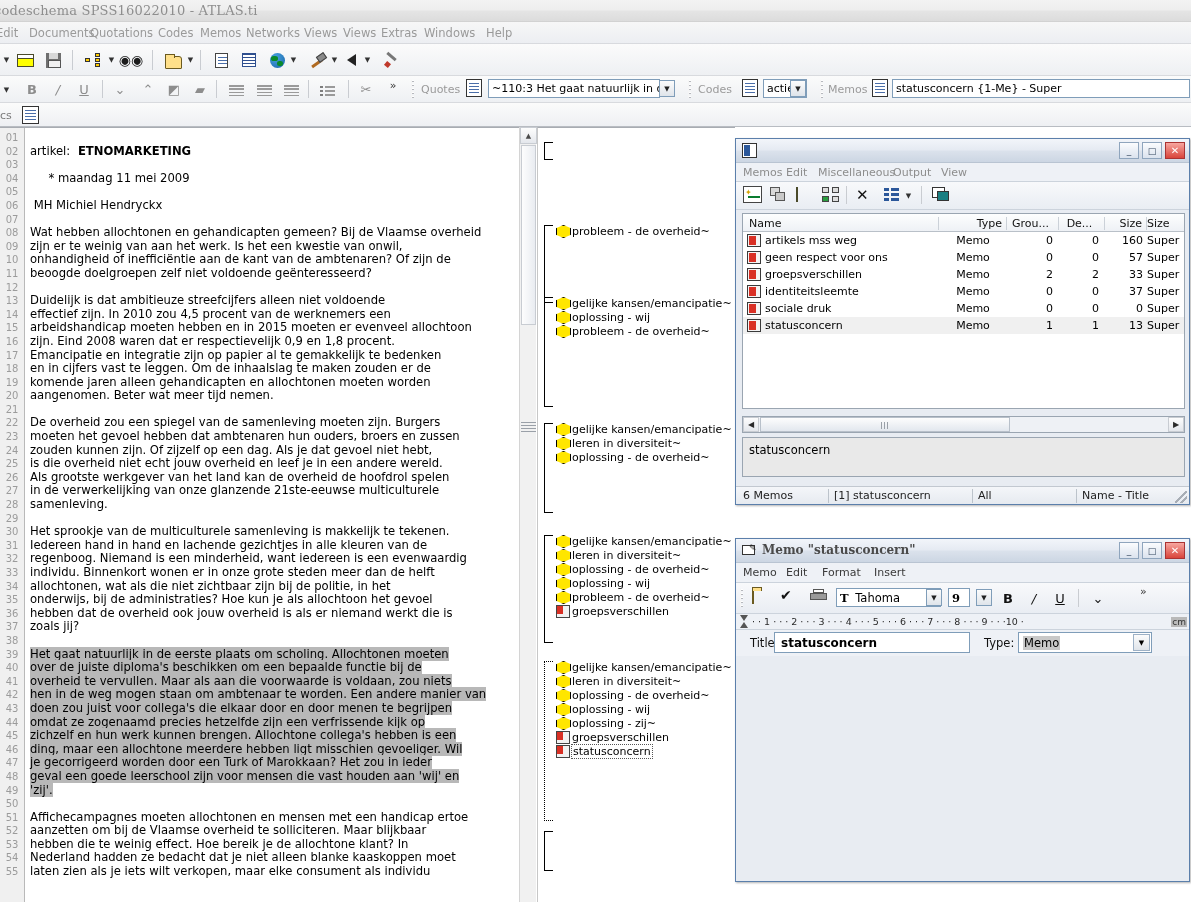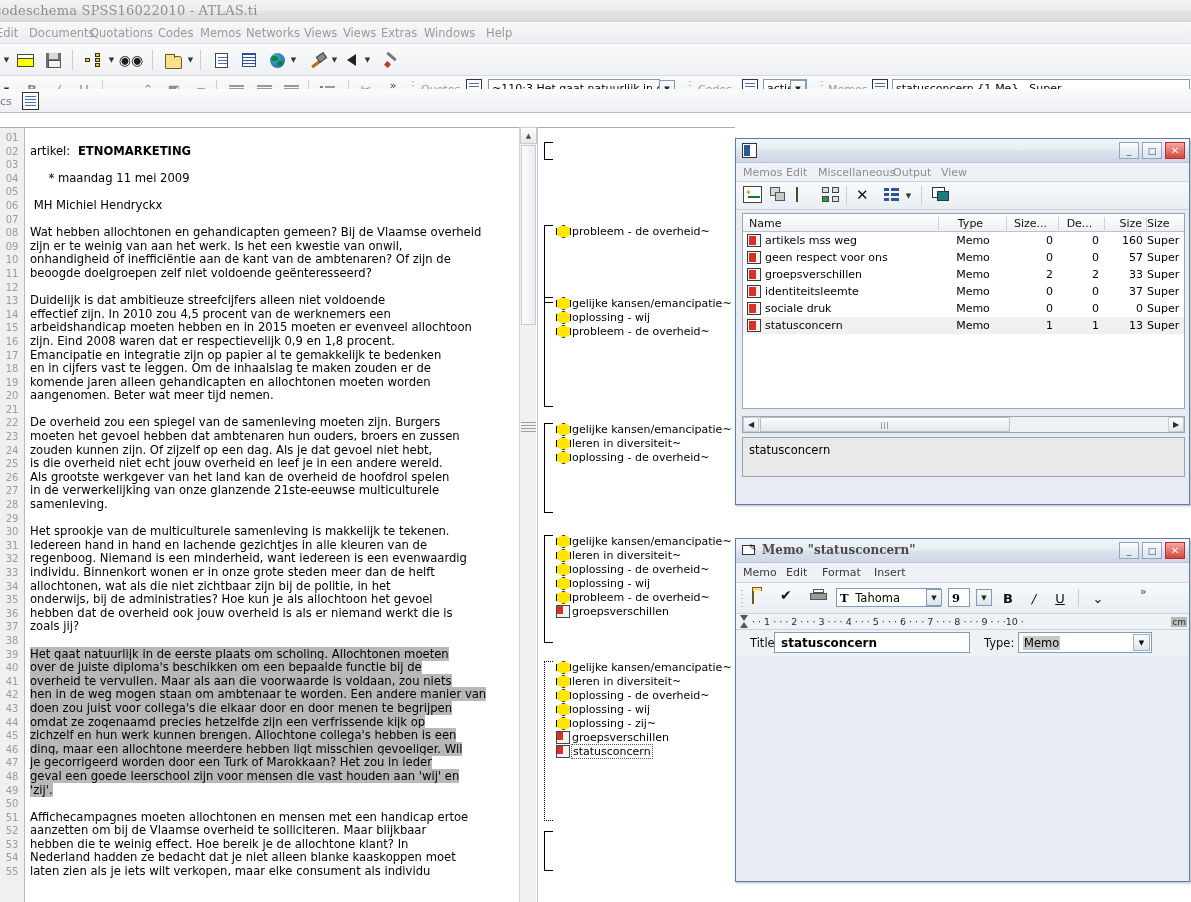--- a/index.html
+++ b/index.html
@@ -116,21 +116,21 @@
   }
   .qcm-drop {
     position:absolute; top:4px; width:16px; height:17px;
     background:linear-gradient(to bottom,#fcfcfc,#dfe4ea);
     border:1px solid #7f9db9;
     display:flex;align-items:center;justify-content:center;font-size:7px;color:#222;
   }
 
   
   .docbar {
-    position:absolute; left:0; top:89px; width:1191px; height:24px;
+    position:absolute; left:0; top:103px; width:1191px; height:24px;
     background:linear-gradient(to bottom,#fbfbfb,#eef0f3);
     border-bottom:1px solid #b8bcc2;
   }
   .docbar .lbl { position:absolute; left:0px; top:6px; font-size:11px; color:#7b7b7b;}
   .docbar .dicon { position:absolute; left:22px; top:3px; width:17px; height:18px; background:#fff;border:1px solid #333;}
   .docbar .dicon i{position:absolute;left:2px;width:11px;height:1px;background:#4a6ea9;display:block;}
   .docbar .dfield {
     position:absolute; left:42px; top:3px; width:1146px; height:19px;
     background:#fff;border:1px solid #7f9db9; font-size:11.5px; padding:2px 0 0 5px;
   }
@@ -645,22 +645,22 @@
       <div class="tb-sep" style="left:185px;top:4px;height:18px"></div>
       <div style="position:absolute;left:196px;top:5px;width:18px;height:15px">
         <span style="position:absolute;left:0;top:0;width:13px;height:11px;background:#fff;border:1px solid #333"></span>
         <span style="position:absolute;left:5px;top:4px;width:12px;height:10px;background:#1a7f82;border:1px solid #333"></span>
       </div>
     </div>
 
     <div class="mm-list" style="left:6px;top:74px;width:443px;height:196px">
       <div class="mm-head">
         <div style="left:6px;width:190px">Name</div>
-        <div style="left:196px;width:68px;text-align:center">Type</div>
-        <div style="left:264px;width:52px;text-align:center">Size...</div>
+        <div style="left:196px;width:68px;text-align:right">Type</div>
+        <div style="left:264px;width:52px;text-align:center">Grou...</div>
         <div style="left:316px;width:46px;text-align:center">De...</div>
         <div style="left:362px;width:42px;text-align:right">Size</div>
         <div style="left:404px;width:38px;border-right:none">Size</div>
       </div>
       <div id="mm-rows">
           <div class="mm-row">
             <span class="mi2"></span>
             <span class="nm">artikels mss weg</span>
             <span class="c" style="left:196px;width:68px;text-align:center">Memo</span>
             <span class="c" style="left:258px;width:52px">0</span>
@@ -717,20 +717,27 @@
     </div>
 
     <div class="hscroll" style="left:6px;top:277px;width:443px">
       <div class="hb" style="left:0">◀</div>
       <div class="hthumb" style="left:17px;width:250px"></div>
       <div class="hb" style="right:0">▶</div>
     </div>
 
     <div class="mm-preview" style="left:6px;top:298px;width:443px;height:40px">statusconcern</div>
 
+    <div class="statusbar" style="left:0;bottom:0;width:453px">
+      <div class="cell" style="left:2px;width:88px;border-left:none">6 Memos</div>
+      <div class="cell" style="left:92px;width:144px">[1] statusconcern</div>
+      <div class="cell" style="left:236px;width:104px">All</div>
+      <div class="cell" style="left:340px;width:110px">Name - Title</div>
+      <div class="grip-corner"></div>
+    </div>
   </div>
 
   <div class="win" style="left:735px;top:538px;width:455px;height:344px">
     <div class="win-tb">
       <div class="wicon">
         <span style="position:absolute;left:0;top:2px;width:13px;height:10px;background:#fff;border:1px solid #333;"></span>
         <span style="position:absolute;left:7px;top:0;font-size:9px;color:#222">✎</span>
       </div>
       <div class="wt" style="color:#4a4a4a;font-weight:bold">Memo "statusconcern"</div>
       <div class="wbtn" style="right:50px">_</div>

